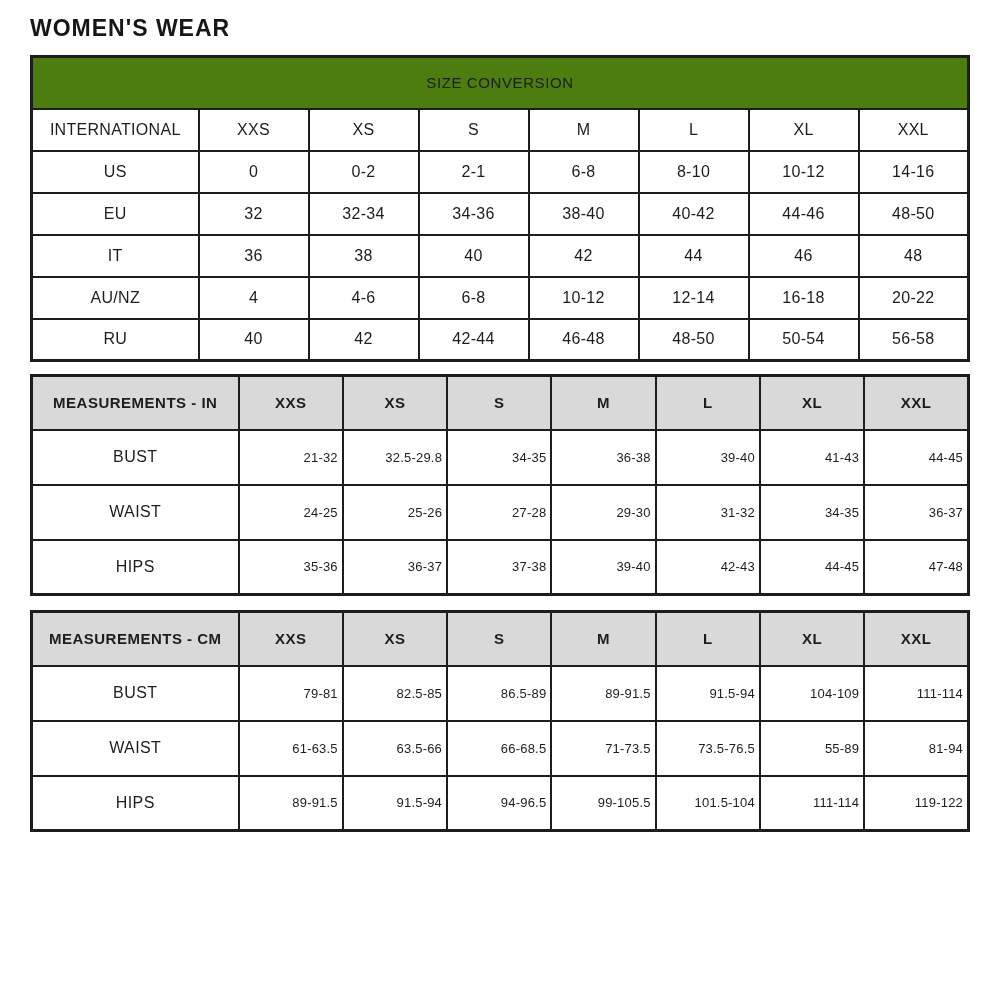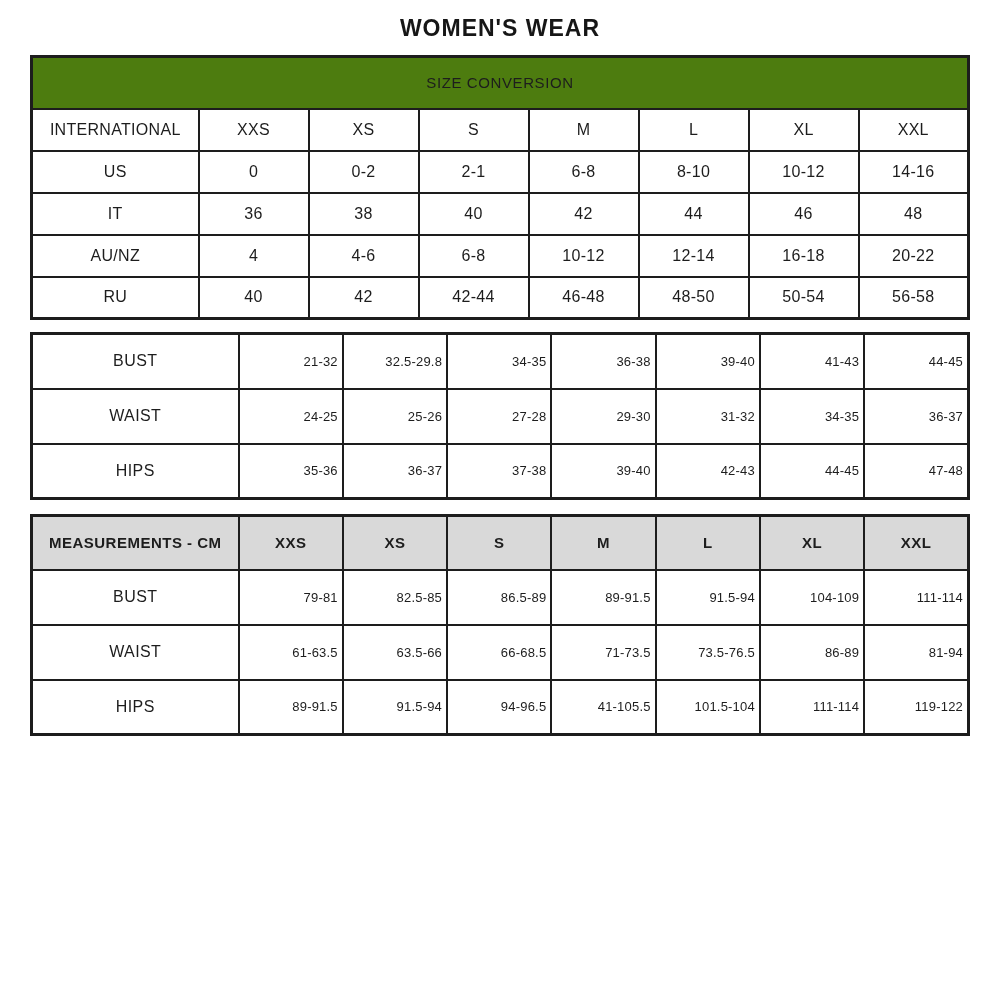--- a/index.html
+++ b/index.html
@@ -5,21 +5,21 @@
   * { box-sizing: border-box; margin: 0; padding: 0; }
   html, body { width: 1000px; background: #ffffff; }
   body {
     font-family: "Liberation Sans", sans-serif;
     color: #1d1d1d;
     -webkit-font-smoothing: antialiased;
   }
   .page { width: 1000px; height: 1000px; padding: 14px 30px 0 30px; background: #ffffff; }
 
   .title {
-    text-align: center;
+    text-align: left;
     font-size: 23px;
     font-weight: bold;
     letter-spacing: 1px;
     line-height: 28px;
     margin-bottom: 13px;
     color: #161616;
   }
 
   table {
     width: 940px;
@@ -115,20 +115,30 @@
         <td class="row-label">US</td>
         <td>0</td>
         <td>0-2</td>
         <td>2-1</td>
         <td>6-8</td>
         <td>8-10</td>
         <td>10-12</td>
         <td>14-16</td>
       </tr>
       <tr class="data-row">
+        <td class="row-label">EU</td>
+        <td>32</td>
+        <td>32-34</td>
+        <td>34-36</td>
+        <td>38-40</td>
+        <td>40-42</td>
+        <td>44-46</td>
+        <td>48-50</td>
+      </tr>
+      <tr class="data-row">
         <td class="row-label">IT</td>
         <td>36</td>
         <td>38</td>
         <td>40</td>
         <td>42</td>
         <td>44</td>
         <td>46</td>
         <td>48</td>
       </tr>
       <tr class="data-row">
@@ -161,20 +171,30 @@
         <col class="c-label">
         <col>
         <col>
         <col>
         <col>
         <col>
         <col>
         <col>
       </colgroup>
     <tbody>
+      <tr class="head-row">
+        <td>MEASUREMENTS - IN</td>
+        <td>XXS</td>
+        <td>XS</td>
+        <td>S</td>
+        <td>M</td>
+        <td>L</td>
+        <td>XL</td>
+        <td>XXL</td>
+      </tr>
       <tr class="data-row">
         <td class="row-label">BUST</td>
         <td class="val">21-32</td>
         <td class="val">32.5-29.8</td>
         <td class="val">34-35</td>
         <td class="val">36-38</td>
         <td class="val">39-40</td>
         <td class="val">41-43</td>
         <td class="val">44-45</td>
       </tr>
@@ -235,29 +255,29 @@
         <td class="val">104-109</td>
         <td class="val">111-114</td>
       </tr>
       <tr class="data-row">
         <td class="row-label">WAIST</td>
         <td class="val">61-63.5</td>
         <td class="val">63.5-66</td>
         <td class="val">66-68.5</td>
         <td class="val">71-73.5</td>
         <td class="val">73.5-76.5</td>
-        <td class="val">86-89</td>
+        <td class="val">55-89</td>
         <td class="val">81-94</td>
       </tr>
       <tr class="data-row">
         <td class="row-label">HIPS</td>
         <td class="val">89-91.5</td>
         <td class="val">91.5-94</td>
         <td class="val">94-96.5</td>
-        <td class="val">41-105.5</td>
+        <td class="val">99-105.5</td>
         <td class="val">101.5-104</td>
         <td class="val">111-114</td>
         <td class="val">119-122</td>
       </tr>
     </tbody>
   </table>
 
 </div>
 
 </body></html>

